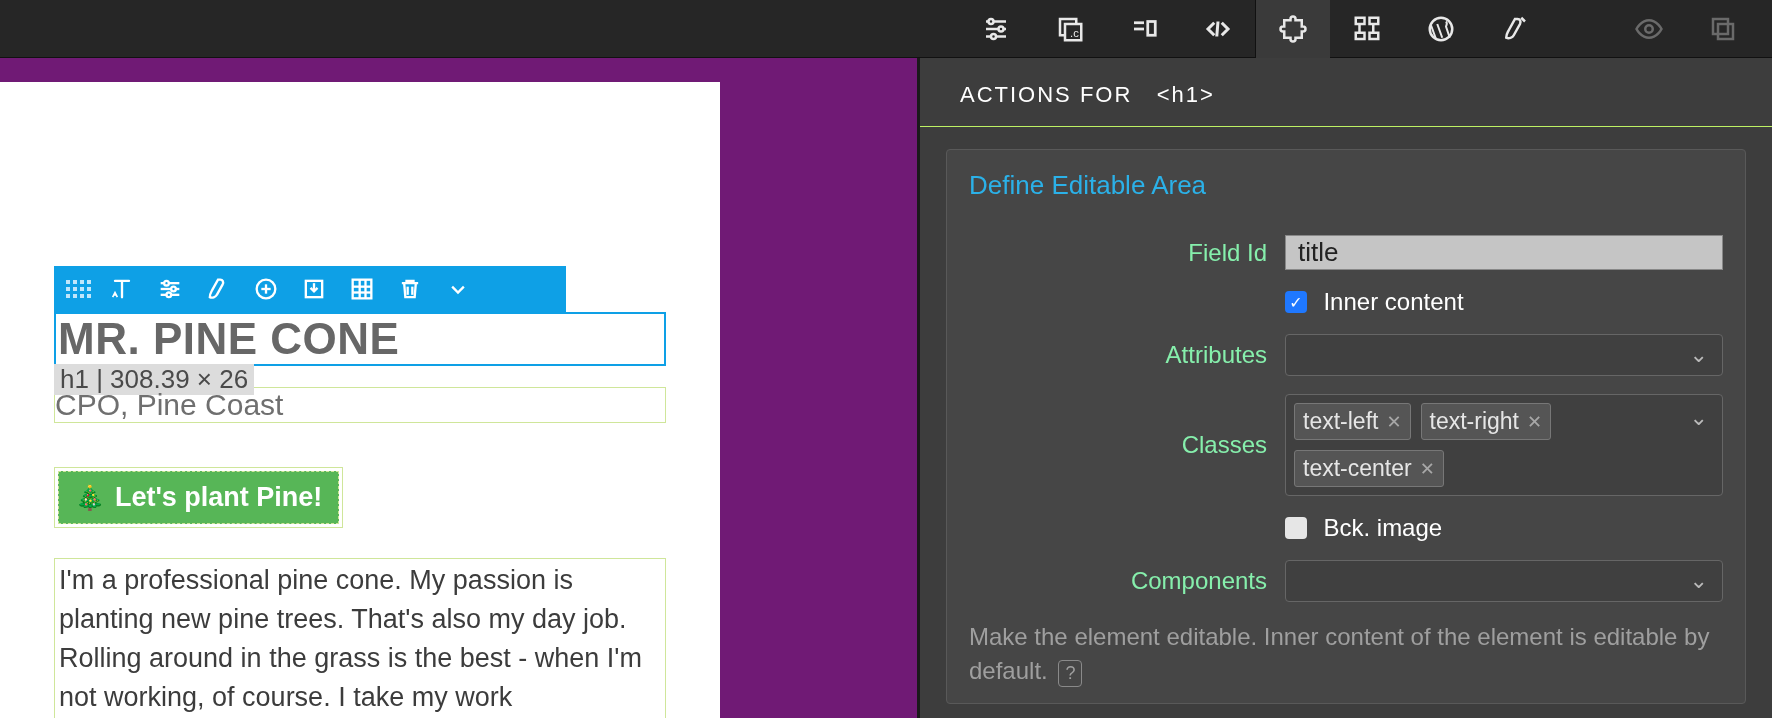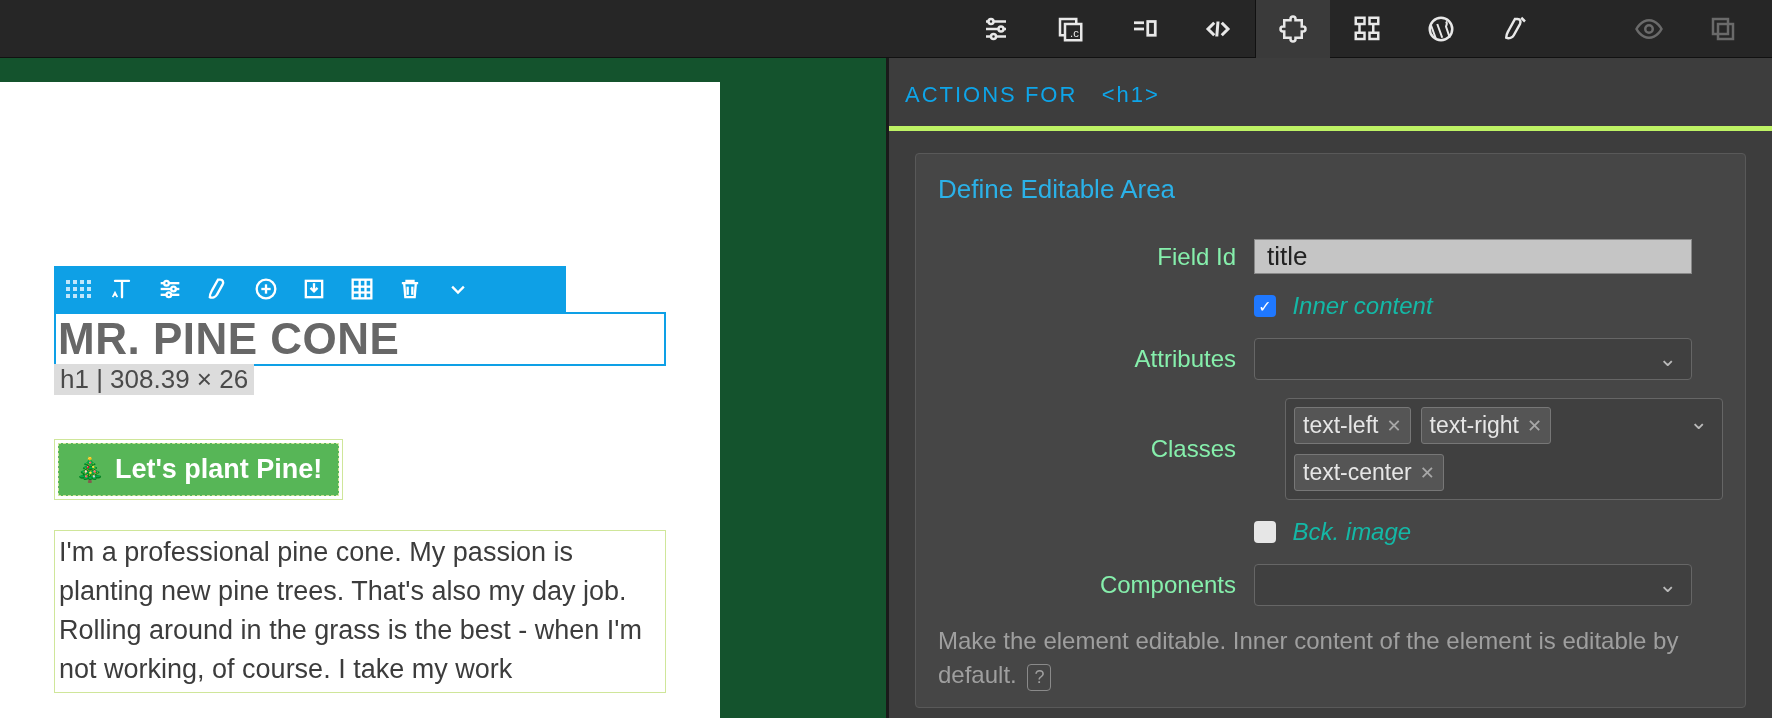--- a/index.html
+++ b/index.html
@@ -5,55 +5,55 @@
   * { box-sizing: border-box; margin: 0; padding: 0; }
   html, body { width: 1772px; height: 718px; overflow: hidden; font-family: "Helvetica Neue", Arial, sans-serif; background:#000; }
   .app { display:flex; flex-direction:column; width:100%; height:100%; }
   .topbar { background:#262626; height:58px; display:flex; justify-content:flex-end; align-items:center; padding:0 12px; border-bottom:1px solid #111; }
   .topbar .tool { width:74px; height:58px; display:flex; align-items:center; justify-content:center; color:#e8e8e8; position:relative; }
   .topbar .tool svg, .topbar .tool .glyph { width:30px; height:30px; }
   .topbar .dim { color:#6a6a6a; }
   .topbar .sep { width:1px; height:58px; background:#111; }
   .topbar .active { background:#3a3a3a; }
   .main { flex:1; display:flex; min-height:0; }
-  .canvas-wrap { width:945px; background:#14532d; position:relative; display:flex; align-items:flex-start; }
+  .canvas-wrap { width:945px; background:#701a75; position:relative; display:flex; align-items:flex-start; }
   .canvas { width:720px; background:#fff; margin-left:0; margin-top:24px; padding:184px 54px 0 54px; position:relative; min-height:694px; }
   .close-x { position:absolute; top:72px; left:694px; color:#9a9a9a; font-size:34px; font-weight:300; line-height:1; }
   .sel-toolbar { background:#0ea0e6; height:46px; display:flex; align-items:center; padding:0 8px; gap:0; width:512px; }
   .sel-toolbar .grip { width:36px; display:flex; flex-wrap:wrap; gap:3px; padding:4px; }
   .sel-toolbar .grip i { width:4px; height:4px; background:#bfe6fb; display:block; }
   .sel-toolbar .tb { width:48px; height:40px; display:flex; align-items:center; justify-content:center; color:#fff; }
   .sel-toolbar svg { width:28px; height:28px; stroke:#fff; fill:none; stroke-width:2; }
   .h1-box { border:2px solid #0ea0e6; background:#fff; padding:0; width:612px; }
   .h1-box h1 { font-size:44px; font-weight:700; letter-spacing:0.5px; color:#676767; padding:0 2px; }
   .dims-badge { display:inline-block; background:#dcdcdc; color:#4a4a4a; font-size:26px; padding:0 6px; margin-top:-2px; }
   .subtitle { font-size:30px; color:#6f6f6f; border:1px dashed transparent; border:1px solid #cfe69a22; padding:0; margin-top:-6px; }
   .cta-wrap { margin-top:44px; border:1px solid #cfe69a; display:inline-block; padding:3px; }
   .cta { background:#57b657; border:1px dashed #cfe69a; color:#fff; font-size:27px; font-weight:700; padding:10px 16px; display:inline-flex; align-items:center; gap:10px; }
   .cta .tree { font-size:24px; }
   .para-wrap { margin-top:30px; border:1px solid #cfe69a; padding:2px 4px; }
   .para { font-size:27px; color:#3c3c3c; line-height:1.45; }
   
   .panel { flex:1; background:#3d3d3d; border-left:3px solid #1a1a1a; display:flex; flex-direction:column; color:#ddd; }
-  .panel-head { padding:24px 16px 18px; letter-spacing:2px; font-size:22px; border-bottom:5px solid #bef264; color:#0ea5e9; }
+  .panel-head { padding:24px 40px 18px; letter-spacing:2px; font-size:22px; border-bottom:1px solid #bef264; color:#ffffff; }
   .panel-head .tag { font-family:inherit; }
   .panel-body { padding:22px 26px; overflow:auto; }
   .card { background:#464646; border:1px solid #595959; border-radius:4px; padding:20px 22px 16px; }
   .card-title { color:#2bb1e8; font-size:26px; margin-bottom:34px; }
   .row { display:flex; align-items:center; margin-bottom:18px; gap:18px; }
   .row .label { width:298px; text-align:right; font-size:24px; color:#86efac; }
   .row .ctrl { flex:1; }
   .text-input { width:438px; background:#c5c5c5; border:1px solid #888; height:35px; font-size:26px; padding:0 12px; color:#222; }
   .select { width:438px; height:42px; background:#404040; border:1px solid #666; border-radius:4px; display:flex; align-items:center; justify-content:flex-end; padding:0 14px; color:#ddd; }
   .select .chev { font-size:22px; color:#bbb; }
   .chk { width:22px; height:22px; border-radius:4px; border:none; display:inline-flex; align-items:center; justify-content:center; font-size:16px; color:#fff; margin-right:12px; vertical-align:middle; }
   .chk.on { background:#1f78ff; }
   .chk.off { background:#e6e6e6; }
-  .chk-label { font-size:24px; color:#14b8a6; vertical-align:middle;font-style:italic; }
-  .chips { display:flex; flex-wrap:wrap; gap:10px; width:438px; background:#404040; border:1px solid #666; border-radius:4px; padding:8px 40px 8px 8px; position:relative;margin-left:31px; }
+  .chk-label { font-size:24px; color:#ffffff; vertical-align:middle; }
+  .chips { display:flex; flex-wrap:wrap; gap:10px; width:438px; background:#404040; border:1px solid #666; border-radius:4px; padding:8px 40px 8px 8px; position:relative; }
   .chips .chev { position:absolute; right:14px; top:10px; color:#bbb; font-size:22px; }
   .chip { background:#555; border:1px solid #777; border-radius:3px; padding:4px 8px; font-size:23px; color:#e6e6e6; display:flex; align-items:center; gap:8px; }
   .chip .x { color:#a7a7a7; font-size:18px; }
   .hint { font-size:24px; color:#9f9f9f; line-height:1.4; margin-top:10px; }
   .hint .q { display:inline-block; border:1px solid #8a8a8a; border-radius:4px; padding:0 6px; font-size:18px; color:#9f9f9f; margin-left:4px; }
   .row.tall .ctrl { min-height:90px; }
   .ctrl-pad { width:438px; }
 </style>
 </head>
 <body>
@@ -211,20 +211,21 @@
                 <svg viewBox="0 0 24 24">
                   <polyline points="7 10 12 15 17 10"></polyline>
                 </svg>
               </div>
           </div>
           <div class="h1-box">
             <h1>MR. PINE CONE</h1>
           </div>
           <span class="dims-badge">h1 | 308.39 × 26</span>
         </div>
+        <div class="subtitle" style="border:1px solid #cfe69a; margin-top:-8px; padding-top:0;">CPO, Pine Coast</div>
 
         <div class="cta-wrap">
           <button class="cta">
             <span class="tree">🎄</span>
             <span>Let's plant Pine!</span>
           </button>
         </div>
 
         <div class="para-wrap">
           <p class="para">I'm a professional pine cone. My passion is planting new pine trees. That's also my day job. Rolling around in the grass is the best - when I'm not working, of course. I take my work</p>

